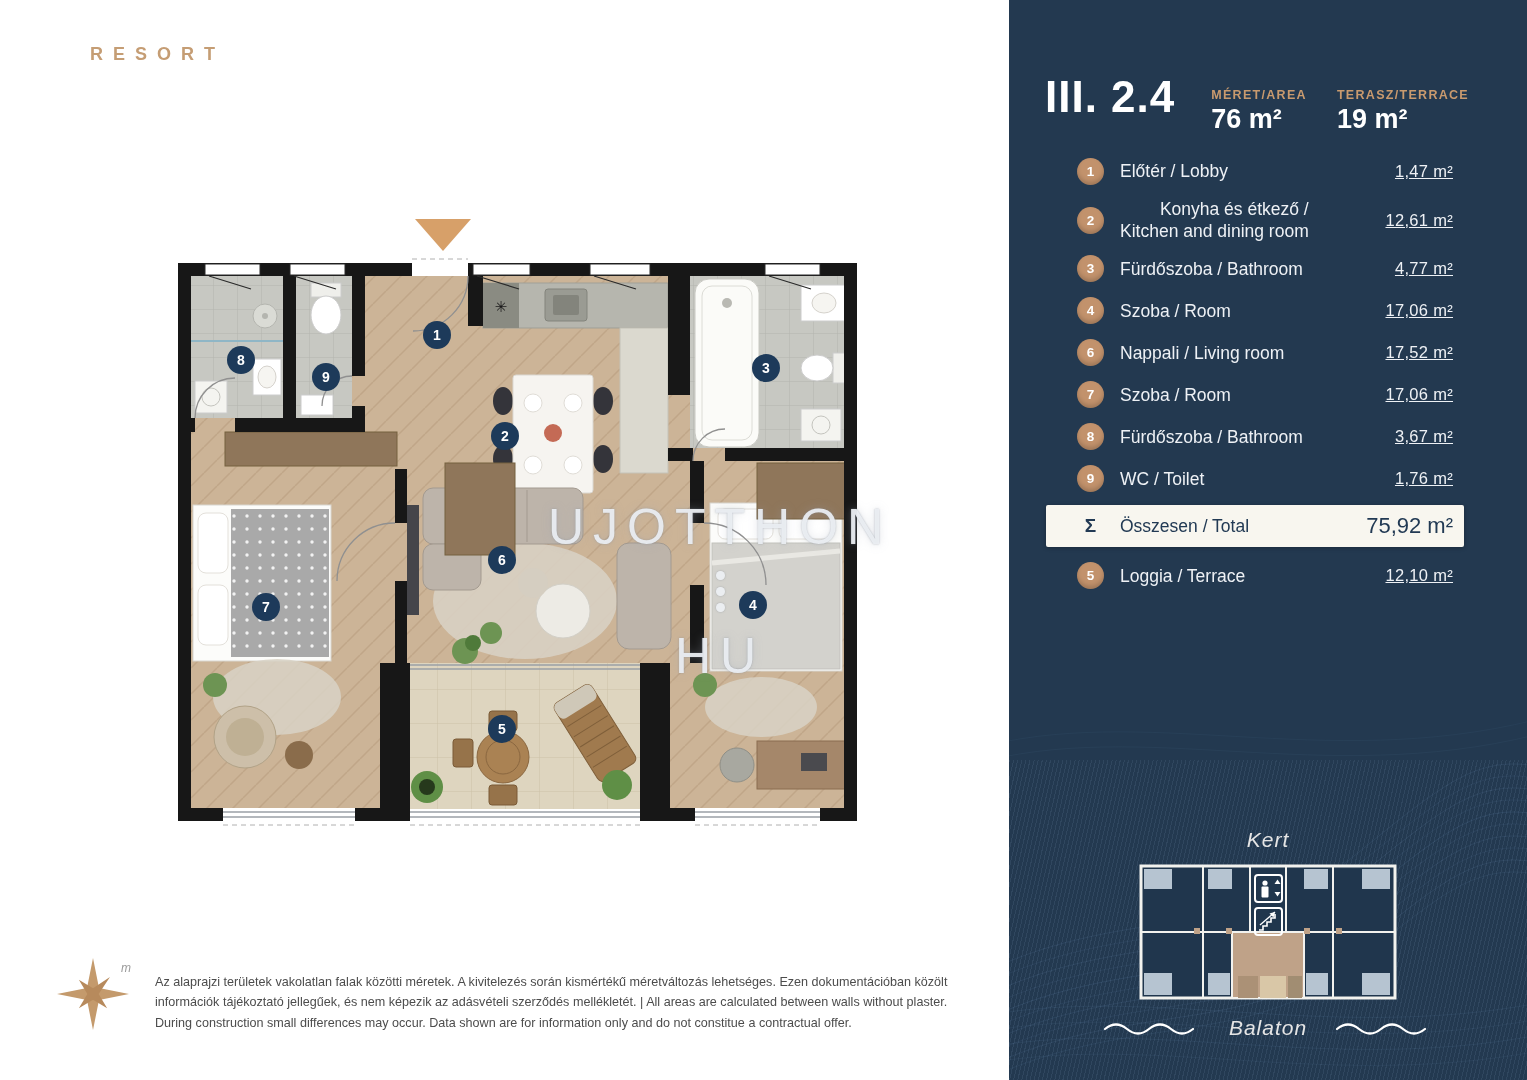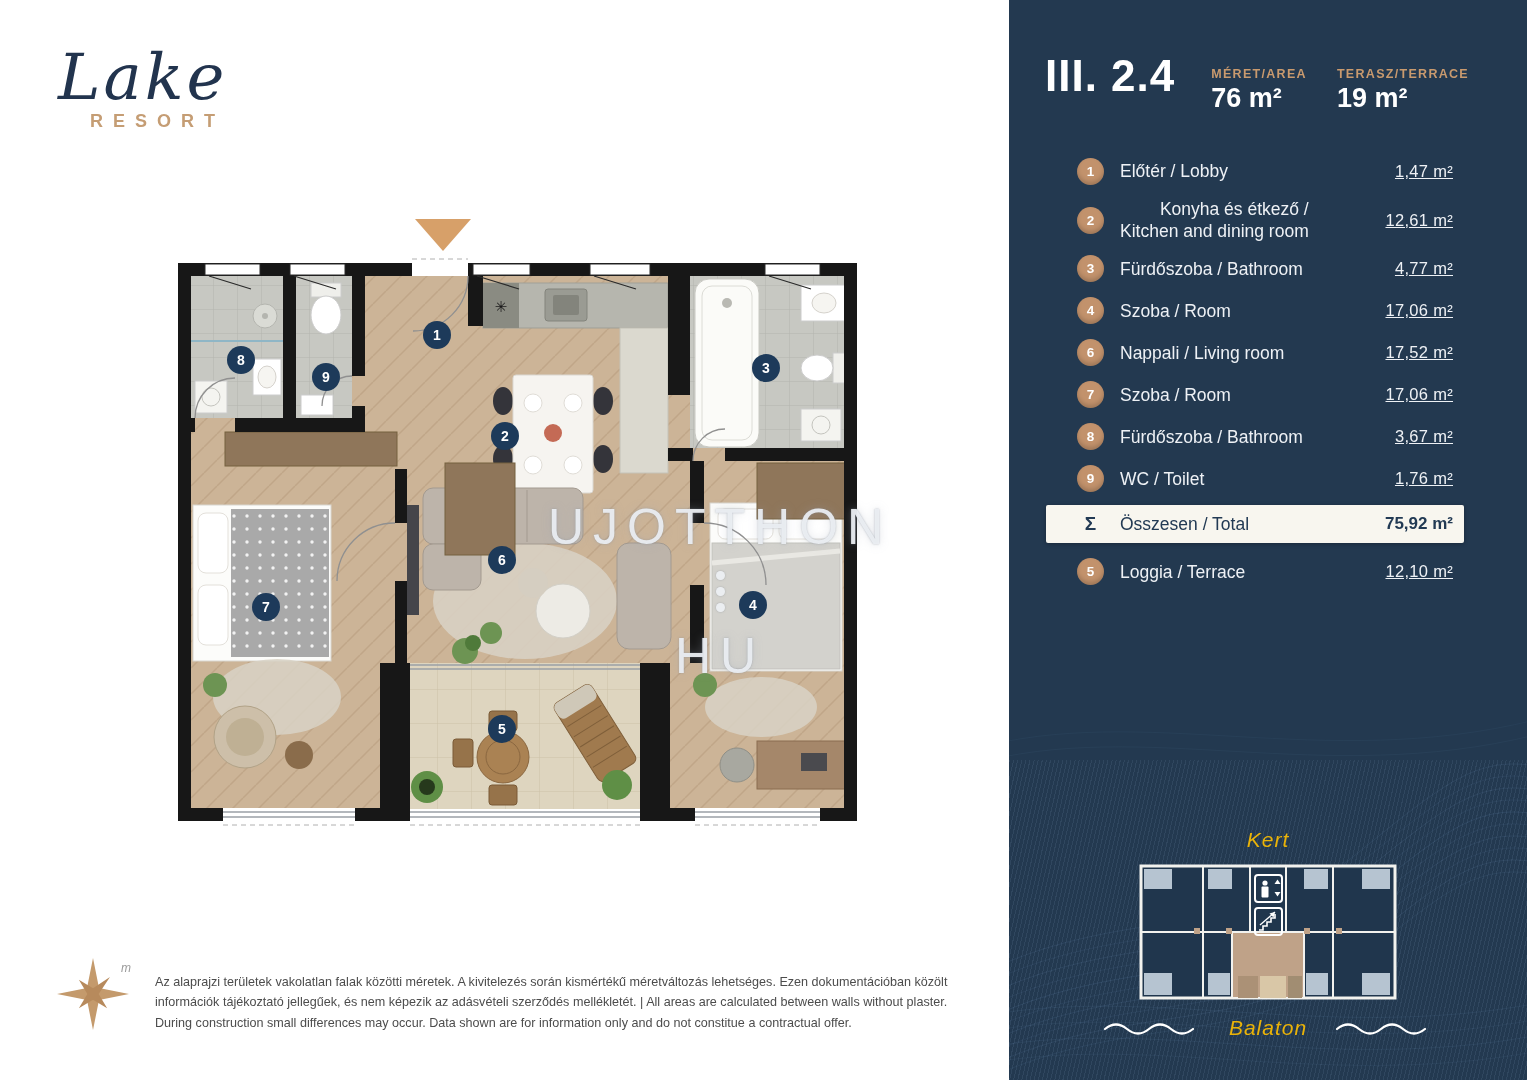--- a/index.html
+++ b/index.html
@@ -27,52 +27,51 @@
   .disclaimer{position:absolute;left:155px;top:972px;width:800px;
     font-size:12.6px;line-height:1.62;color:#4c4c4c;}
   
   .panel{position:absolute;left:1009px;top:0;width:518px;height:1080px;
     background:#233950;color:#eef1f5;overflow:hidden;}
   .panel::after{content:"";position:absolute;left:0;right:0;top:760px;bottom:0;
     background:repeating-linear-gradient(103deg, rgba(173,205,240,.09) 0 1px, transparent 1px 4px);
     pointer-events:none;}
   .panel-waves{position:absolute;inset:0;z-index:0;}
   .panel-content{position:relative;z-index:2;height:100%;}
-  .panel-header{position:absolute;left:36px;right:58px;top:51px;display:flex;align-items:flex-start;}
+  .panel-header{position:absolute;left:36px;right:58px;top:72px;display:flex;align-items:flex-start;}
   .unit-number{font-size:44px;font-weight:bold;letter-spacing:1px;color:#fff;}
   .hcol{padding-top:16px;}
   .hcol.area{margin-left:auto;}
   .hcol.terrace{margin-left:30px;}
   .hcol .hlabel{font-size:12.5px;font-weight:bold;letter-spacing:1.3px;color:#c99a6e;}
   .hcol .hvalue{font-size:27px;font-weight:bold;color:#fff;margin-top:2px;}
   .room-list{position:absolute;left:68px;right:74px;top:156px;}
   .room-row{display:flex;align-items:center;margin-bottom:11px;min-height:31px;}
   .badge{flex:none;width:27px;height:27px;border-radius:50%;background:#c2926c;color:#fff;
     font-weight:bold;font-size:13.5px;display:flex;align-items:center;justify-content:center;
     box-shadow:inset 0 -3px 4px rgba(0,0,0,.18);}
   .room-label{margin-left:16px;font-size:17.5px;line-height:1.26;text-align:right;}
   .room-label .l2{display:block;}
   .room-area{margin-left:auto;font-size:16.5px;letter-spacing:.3px;white-space:nowrap;text-decoration:underline;}
   .total-row{display:flex;align-items:center;background:#f8f6ef;color:#223a54;
     margin:6px -11px 13px -31px;padding:8px 11px 8px 31px;border-radius:2px;
     box-shadow:0 1px 4px rgba(0,0,0,.28);}
   .sigma{flex:none;width:27px;text-align:center;font-size:19px;font-weight:bold;}
   .total-label{margin-left:16px;font-size:17.5px;}
-  .total-area{margin-left:auto;font-size:17px;font-weight:bold;white-space:nowrap;}
+  .total-area{margin-left:auto;font-size:22px;font-weight:normal;white-space:nowrap;}
   
   .minimap-wrap{position:absolute;left:0;right:0;top:828px;text-align:center;z-index:2;}
-  .map-label{font-style:italic;font-size:21px;letter-spacing:1px;color:#eab308;}
+  .map-label{font-style:italic;font-size:21px;letter-spacing:1px;color:#e5e5e5;}
   .map-label.kert{margin-bottom:11px;}
   .balaton-row{margin-top:11px;display:flex;align-items:center;justify-content:center;gap:27px;}
 </style>
 </head>
 <body>
 
 <div class="logo">
-  <div class="logo-script">Lake</div>
   <div class="logo-sub">RESORT</div>
 </div>
 
 <svg class="plan-svg" width="700" height="618" viewBox="0 0 700 618">
   <defs>
     <pattern id="wood" width="26" height="26" patternUnits="userSpaceOnUse">
       <rect width="26" height="26" fill="#ccb497"></rect>
       <path d="M0 13 L13 0 M13 26 L26 13" stroke="rgba(130,95,60,.17)" stroke-width="1.5"></path>
     </pattern>
     <pattern id="tile" width="24" height="24" patternUnits="userSpaceOnUse">

